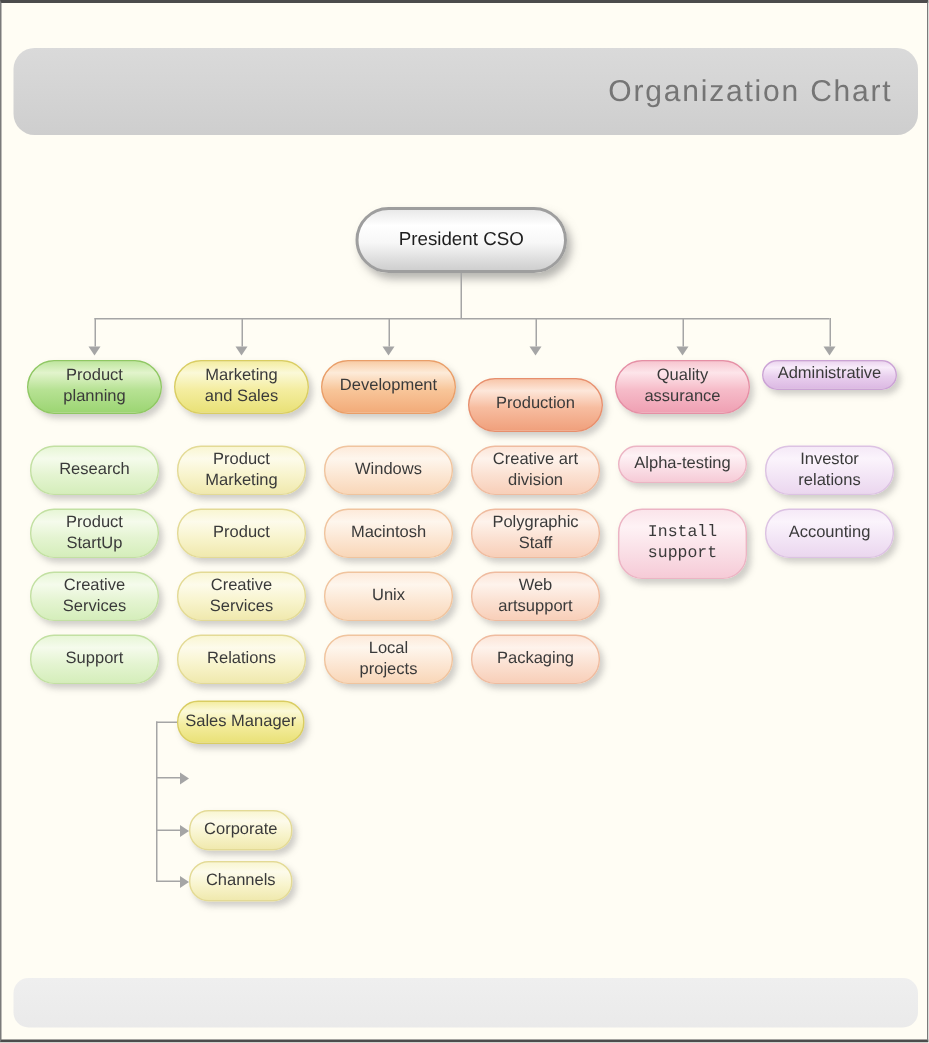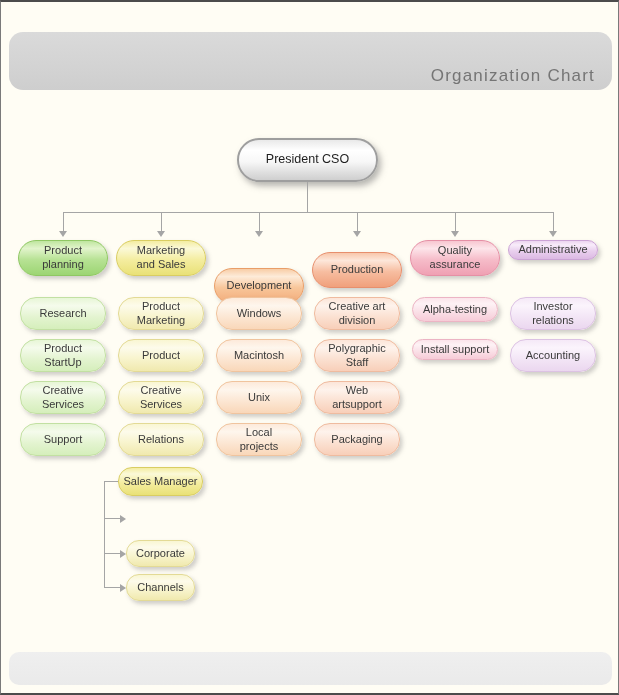--- a/index.html
+++ b/index.html
@@ -21,22 +21,22 @@
     border-radius:14px;
     background:linear-gradient(180deg,#dadada 0%,#d3d3d3 60%,#cecece 100%);
   }
   .logo { position:absolute; left:25px; top:0; height:58px; display:flex; align-items:center; gap:4px; }
   .logo svg { display:block; }
   .logo-text {
     color:#fdfdfb; font-size:19px; font-weight:bold; font-style:italic;
     letter-spacing:1px; text-shadow:0 1px 1px rgba(120,120,120,0.35);
   }
   .bar-title {
-    position:absolute; right:17px; top:15px; height:58px; display:flex; align-items:center;
-    color:#757575; font-size:17px; letter-spacing:1.2px;
+    position:absolute; right:17px; top:0; height:58px; display:flex; align-items:center;
+    color:#757575; font-size:20px; letter-spacing:1.2px;
   }
   .bottombar {
     position:absolute; left:8px; top:650px; width:603px; height:33px;
     border-radius:10px;
     background:linear-gradient(180deg,#efefef 0%,#eaeaea 100%);
   }
 
   
   .pill {
     position:absolute;
@@ -50,21 +50,21 @@
 
   .pres {
     border:2px solid #9e9e9e;
     background:linear-gradient(180deg,#e9e9e9 0%,#ffffff 26%,#f7f7f7 55%,#dedede 82%,#cfcfcf 100%);
     box-shadow:3px 4px 6px rgba(110,110,110,0.5);
     font-size:12.5px; color:#1e1e1e;
   }
 
   .green-d  { border:1px solid #8fc763; background:linear-gradient(180deg,#bfe69f 0%,#e2f4cc 22%,#b7e294 55%,#9cd573 100%); }
   .yellow-d { border:1px solid #d9cd62; background:linear-gradient(180deg,#f4eda2 0%,#fbf9d8 22%,#f4eda0 55%,#e9e177 100%); }
-  .orange-d { border:1px solid #e99e68; background:linear-gradient(180deg,#f8cda6 0%,#fdebd9 22%,#f8c69a 55%,#f2ab79 100%);margin-top:28px; }
+  .orange-d { border:1px solid #e99e68; background:linear-gradient(180deg,#f8cda6 0%,#fdebd9 22%,#f8c69a 55%,#f2ab79 100%); }
   .salmon-d { border:1px solid #e78f6d; background:linear-gradient(180deg,#f8c7ab 0%,#fde7da 22%,#f7bda0 55%,#f0a07c 100%); }
   .pink-d   { border:1px solid #e58fa5; background:linear-gradient(180deg,#f7c6d0 0%,#fde5ea 22%,#f6bcc9 55%,#efa0b3 100%); }
   .purple-d { border:1px solid #cba3d5; background:linear-gradient(180deg,#ecd5f0 0%,#f8ecfa 22%,#e9d0ee 55%,#dcb9e3 100%); }
 
   .green-p  { border:1px solid #c2e0a2; background:linear-gradient(180deg,#e7f6d6 0%,#f5fbec 25%,#e4f4d1 60%,#d5eebb 100%); }
   .yellow-p { border:1px solid #e3da95; background:linear-gradient(180deg,#f9f6d2 0%,#fdfbeb 25%,#f8f4cd 60%,#f0e9ae 100%); }
   .orange-p { border:1px solid #f0c49e; background:linear-gradient(180deg,#fdeada 0%,#fef6ed 25%,#fce7d4 60%,#f9d7b9 100%); }
   .salmon-p { border:1px solid #efbb9f; background:linear-gradient(180deg,#fce5d8 0%,#fef3ec 25%,#fbe1d2 60%,#f8cfb9 100%); }
   .pink-p   { border:1px solid #ecb4c4; background:linear-gradient(180deg,#fbe4ea 0%,#fef2f5 25%,#fae0e7 60%,#f6cbd7 100%); }
   .purple-p { border:1px solid #dcc2e3; background:linear-gradient(180deg,#f5e9f7 0%,#fbf4fc 25%,#f3e6f6 60%,#ebd7ef 100%); }
@@ -191,21 +191,21 @@
     <span>Web
 artsupport</span>
     </div>
   <div class="pill salmon-p" style="left:313px;top:421px;width:86px;height:33px;border-radius:16px;">
     <span>Packaging</span>
     </div>
 
   <div class="pill pink-p" style="left:411px;top:295px;width:86px;height:25px;border-radius:16px;">
     <span>Alpha-testing</span>
     </div>
-  <div class="pill pink-p" style="left:411px;top:337px;width:86px;height:21px;border-radius:16px;">
+  <div class="pill pink-p" style="left:411px;top:337px;width:86px;height:47px;border-radius:16px;font-family:Liberation Mono, monospace;">
     <span>Install support</span>
     </div>
 
   <div class="pill purple-p" style="left:509px;top:295px;width:86px;height:33px;border-radius:16px;">
     <span>Investor
 relations</span>
     </div>
   <div class="pill purple-p" style="left:509px;top:337px;width:86px;height:33px;border-radius:16px;">
     <span>Accounting</span>
     </div>

